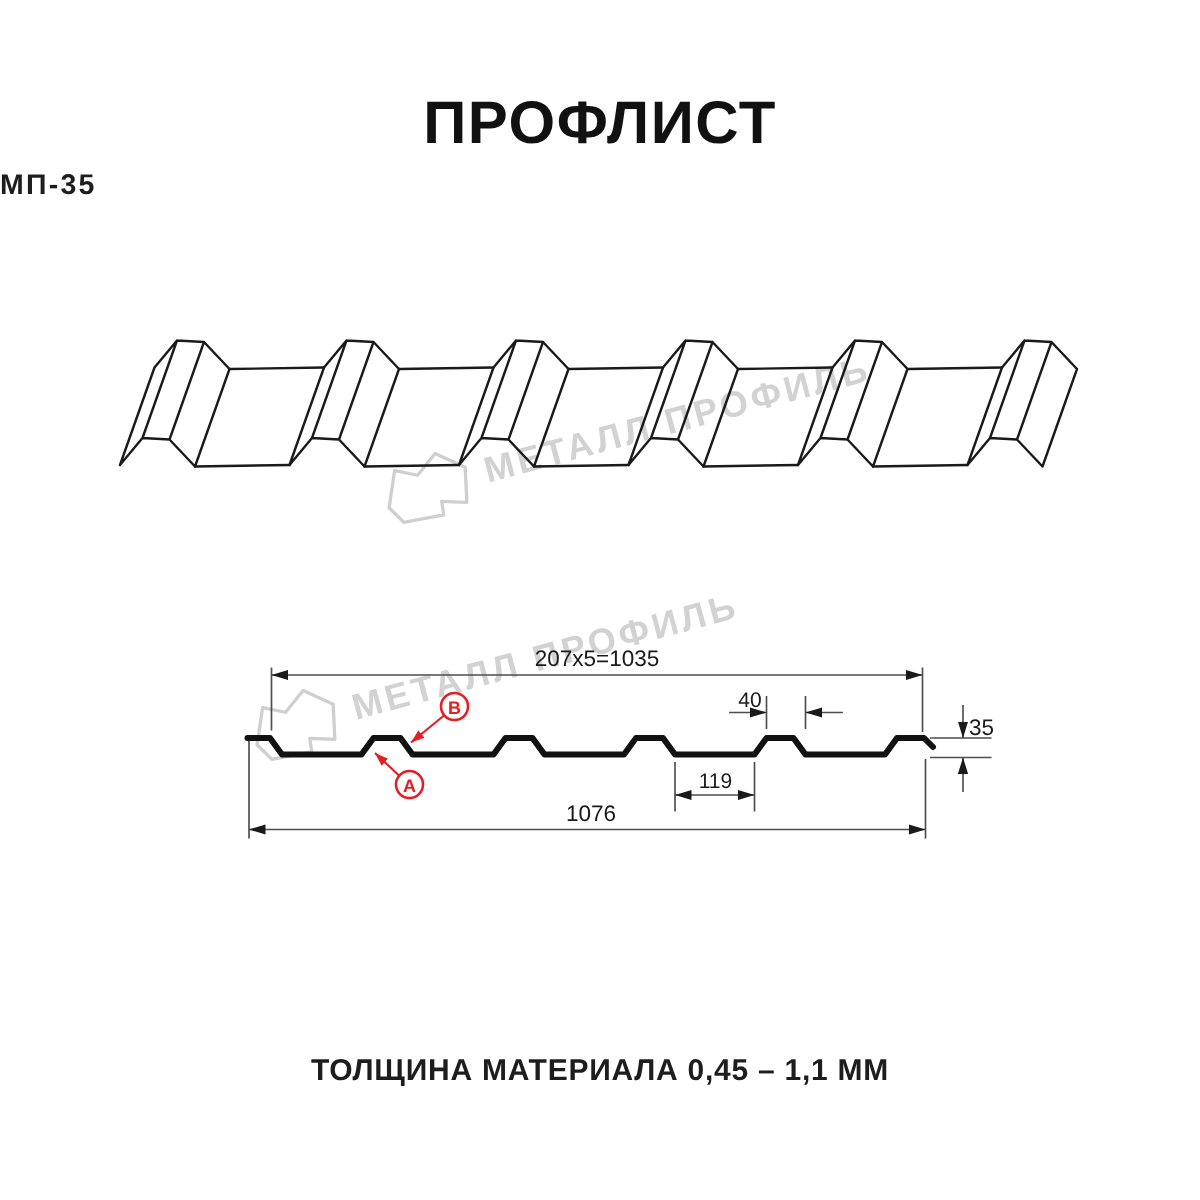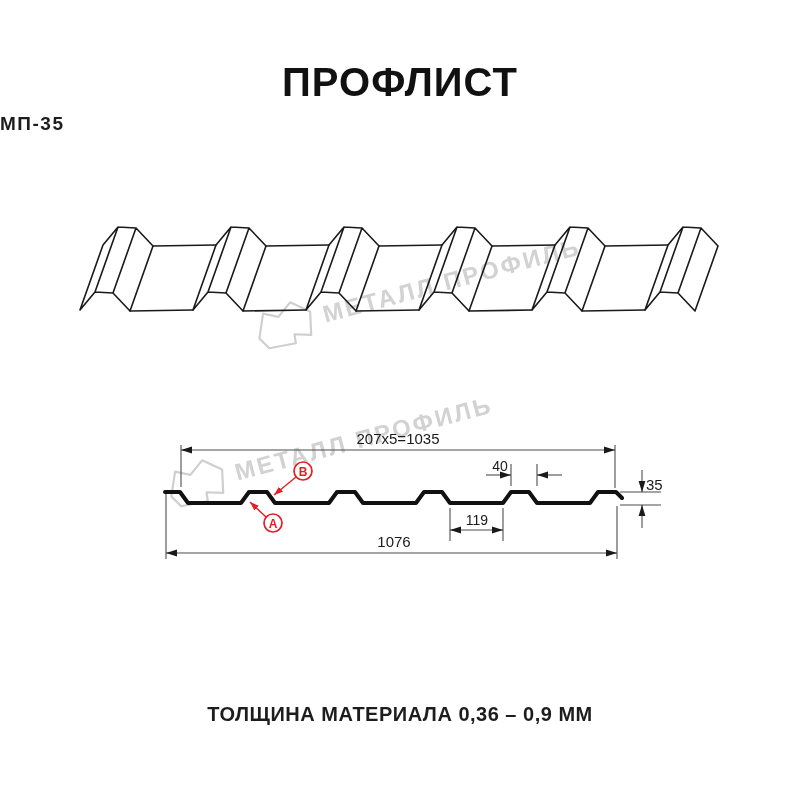--- a/index.html
+++ b/index.html
@@ -111,15 +111,15 @@
       </g>
 
       <g>
         <line x1="296" y1="477" x2="274" y2="495" stroke-width="1.4" marker-end="url(#ahr)" stroke="#e31e24"></line>
         <circle cx="303" cy="471" r="9" fill="#ffffff" stroke-width="1.7" stroke="#e31e24"></circle>
         <text x="303" y="476" text-anchor="middle" font-size="12" font-weight="bold" fill="#e31e24">B</text>
       </g>
     </g>
   </svg>
 
-  <div class="footer-note">ТОЛЩИНА МАТЕРИАЛА 0,36 – 0,9 ММ</div>
+  <div class="footer-note">ТОЛЩИНА МАТЕРИАЛА 0,45 – 1,1 ММ</div>
 
 </div>
 
 </body></html>

